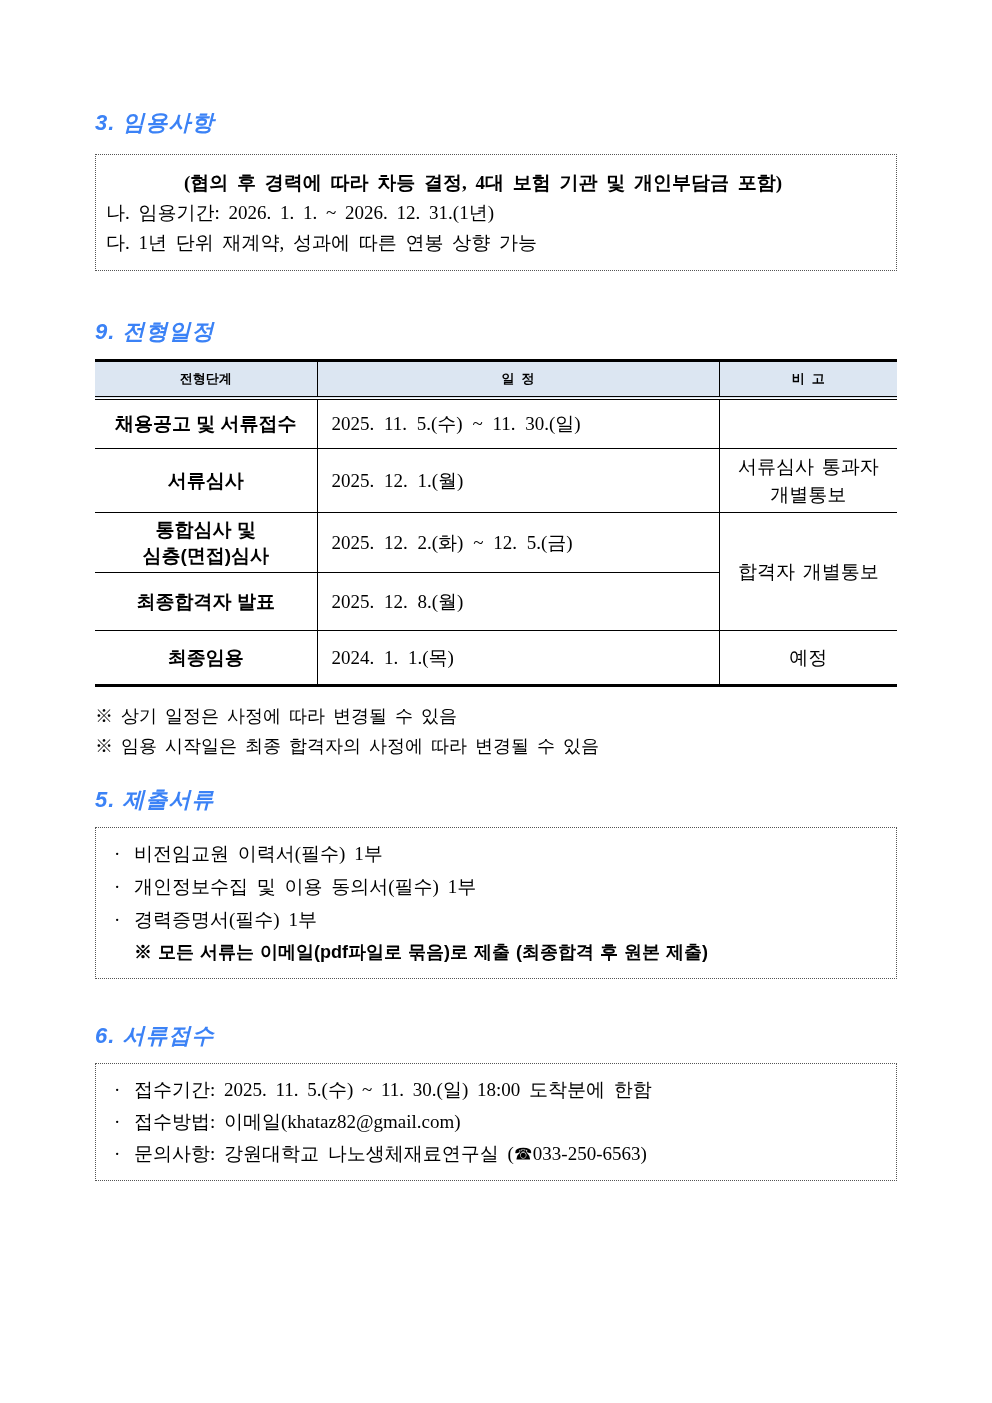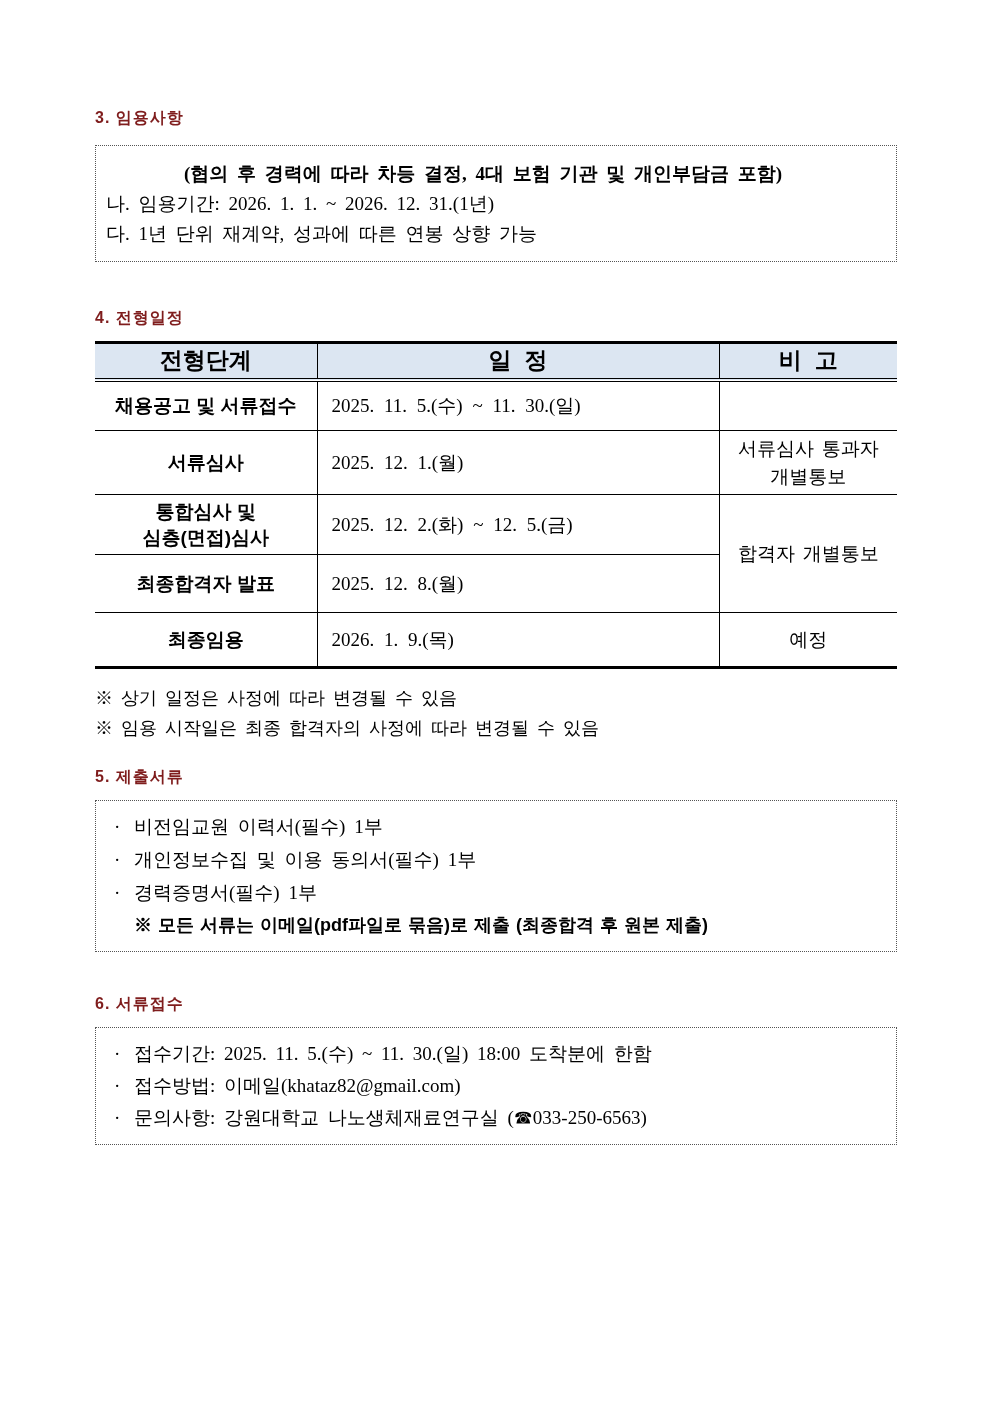--- a/index.html
+++ b/index.html
@@ -14,23 +14,24 @@
   }
   .content {
     position: absolute;
     left: 95px;
     top: 0;
     width: 802px;
   }
   .sec-title {
     font-family: "Liberation Sans", sans-serif;
     font-weight: bold;
-    font-size: 16px;
-    color: #7f1d1d;
+    font-size: 22px;
+    color: #3b82f6;
     letter-spacing: 1px;
+    font-style: italic;
   }
   .t3 { margin-top: 108px; }
   .t4 { margin-top: 46px; }
   .t5 { margin-top: 24px; }
   .t6 { margin-top: 42px; }
 
   .dotted-box {
     border: 1px dotted #555;
     font-family: "Liberation Serif", serif;
     font-size: 19px;
@@ -60,21 +61,21 @@
     border-bottom: 1px solid #000;
     vertical-align: middle;
     text-align: center;
     white-space: pre-line;
   }
   .schedule-table th.last, .schedule-table td.last { border-right: none; }
   .schedule-table th {
     background: #dce6f2;
     font-family: "Liberation Sans", sans-serif;
     font-weight: bold;
-    font-size: 23px;
+    font-size: 13px;
     height: 37px;
     border-bottom: 4px double #000;
     white-space: pre;
   }
   .schedule-table td.stage {
     font-family: "Liberation Sans", sans-serif;
     font-weight: bold;
     font-size: 19px;
     line-height: 26px;
   }
@@ -138,21 +139,21 @@
 <div class="page">
   <div class="content">
 
     <div class="sec-title t3">3. 임용사항</div>
     <div class="dotted-box box-employment">
       <div class="salary-note">(협의 후 경력에 따라 차등 결정, 4대 보험 기관 및 개인부담금 포함)</div>
       <div>나. 임용기간: 2026. 1. 1. ~ 2026. 12. 31.(1년)</div>
       <div>다. 1년 단위 재계약, 성과에 따른 연봉 상향 가능</div>
     </div>
 
-    <div class="sec-title t4">4. 전형일정</div>
+    <div class="sec-title t4">9. 전형일정</div>
     <table class="schedule-table">
       <colgroup>
         <col style="width:222px">
         <col style="width:402px">
         <col style="width:178px">
       </colgroup>
       <thead>
         <tr>
           <th>전형단계</th>
           <th>일  정</th>
@@ -176,21 +177,21 @@
 심층(면접)심사</td>
           <td class="date">2025. 12. 2.(화) ~ 12. 5.(금)</td>
           <td class="note last" rowspan="2">합격자 개별통보</td>
         </tr>
         <tr class="r4">
           <td class="stage">최종합격자 발표</td>
           <td class="date">2025. 12. 8.(월)</td>
         </tr>
         <tr class="r5">
           <td class="stage">최종임용</td>
-          <td class="date">2026. 1. 9.(목)</td>
+          <td class="date">2024. 1. 1.(목)</td>
           <td class="note last">예정</td>
         </tr>
       </tbody>
     </table>
     <div class="table-notes">
       <div>※ 상기 일정은 사정에 따라 변경될 수 있음</div>
       <div>※ 임용 시작일은 최종 합격자의 사정에 따라 변경될 수 있음</div>
     </div>
 
     <div class="sec-title t5">5. 제출서류</div>

